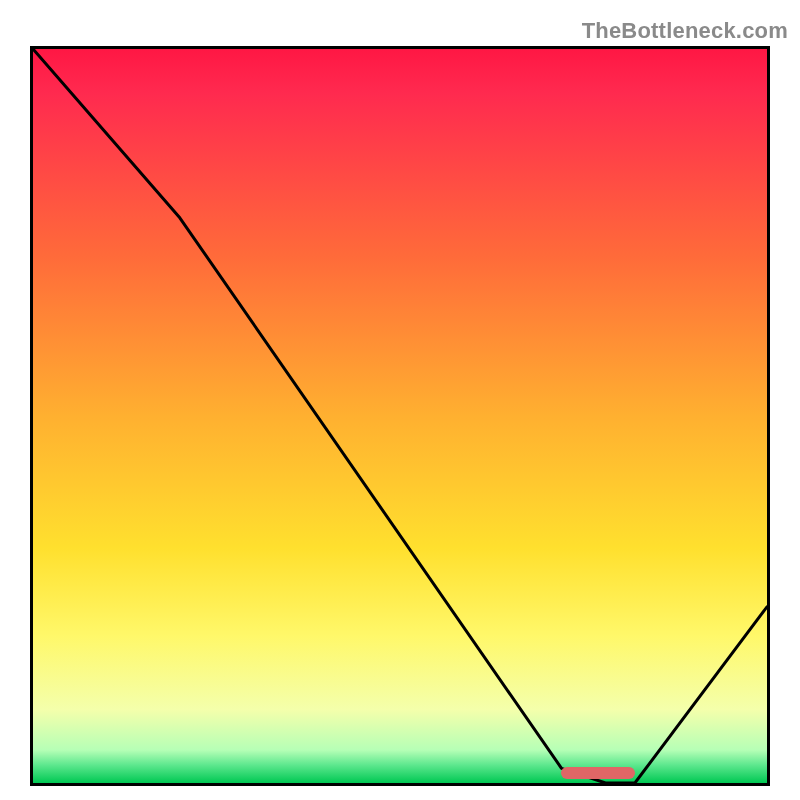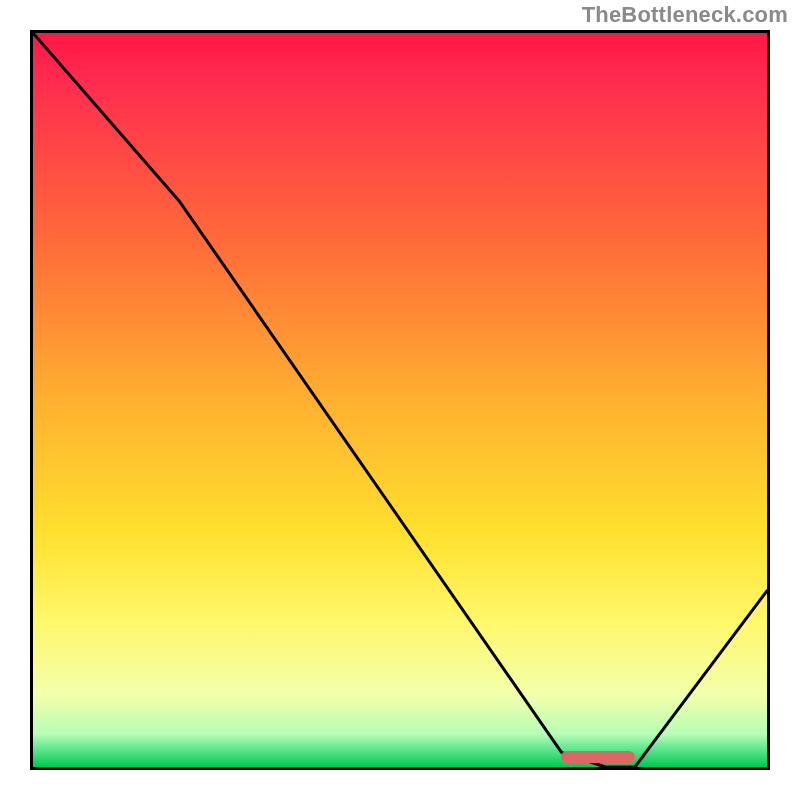--- a/index.html
+++ b/index.html
@@ -9,20 +9,21 @@
     height: 800px;
     background: #ffffff;
     font-family: Arial, Helvetica, sans-serif;
     overflow: hidden;
   }
   .frame {
     position: relative;
     width: 800px;
     height: 780px;
     box-sizing: border-box;
+    margin-top: 16px;
   }
   .attribution {
     position: absolute;
     top: 2px;
     right: 12px;
     font-size: 22px;
     font-weight: 600;
     color: #8a8a8a;
     letter-spacing: 0.2px;
     z-index: 10;

